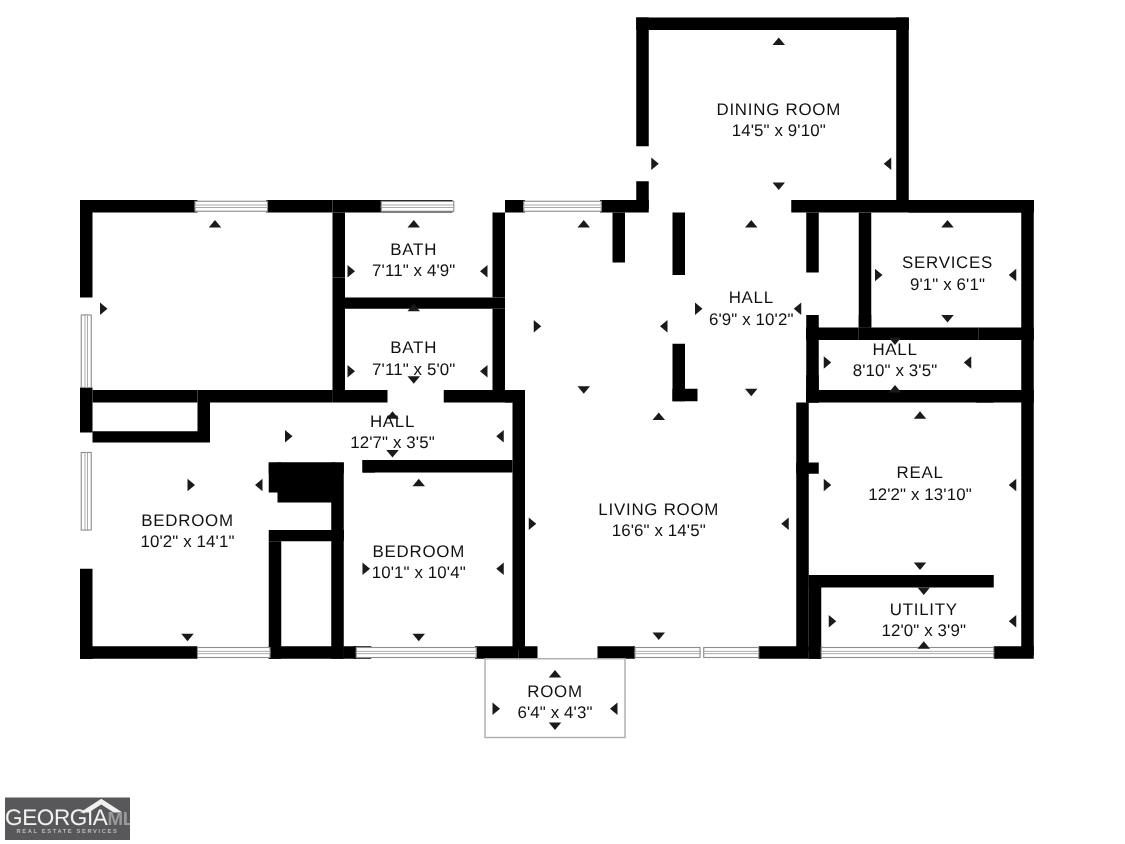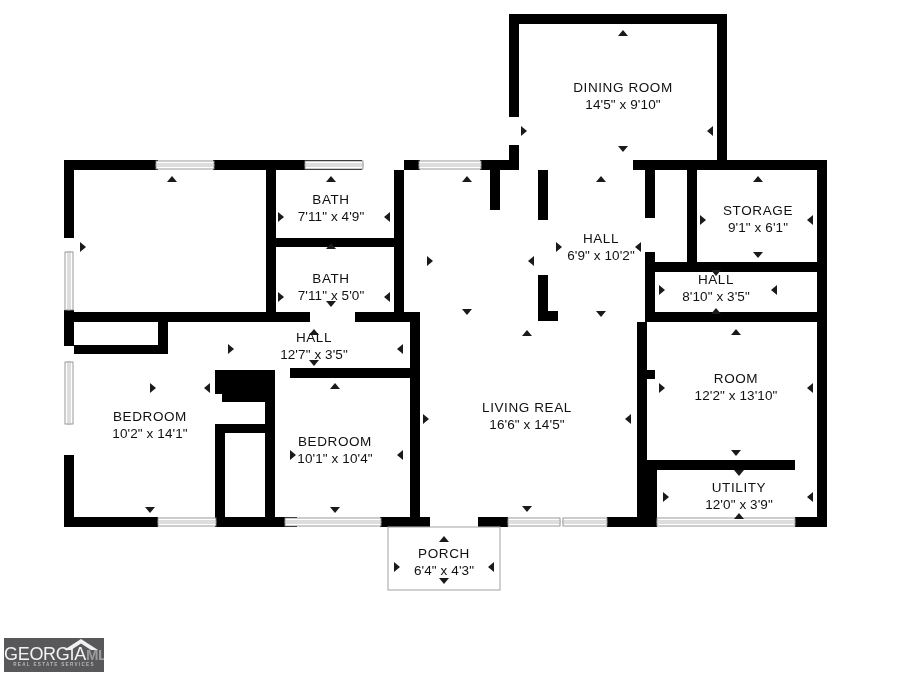--- a/index.html
+++ b/index.html
@@ -334,31 +334,31 @@
     <span class="rl-dim">7'11" x 5'0"</span>
   </div>
 
 
   <div class="room-label" style="left:601px; top:247px;">
     <span class="rl-name">HALL</span>
     <span class="rl-dim">6'9" x 10'2"</span>
   </div>
 
   <div class="room-label" style="left:758px; top:219px;">
-    <span class="rl-name">STORAGE</span>
+    <span class="rl-name">SERVICES</span>
     <span class="rl-dim">9'1" x 6'1"</span>
   </div>
 
   <div class="room-label" style="left:716px; top:288px;">
     <span class="rl-name">HALL</span>
     <span class="rl-dim">8'10" x 3'5"</span>
   </div>
 
   <div class="room-label" style="left:736px; top:387px;">
-    <span class="rl-name">ROOM</span>
+    <span class="rl-name">REAL</span>
     <span class="rl-dim">12'2" x 13'10"</span>
   </div>
 
   <div class="room-label" style="left:739px; top:496px;">
     <span class="rl-name">UTILITY</span>
     <span class="rl-dim">12'0" x 3'9"</span>
   </div>
 
   <div class="room-label" style="left:314px; top:346px;">
     <span class="rl-name">HALL</span>
@@ -369,26 +369,26 @@
     <span class="rl-name">BEDROOM</span>
     <span class="rl-dim">10'2" x 14'1"</span>
   </div>
 
   <div class="room-label" style="left:335px; top:450px;">
     <span class="rl-name">BEDROOM</span>
     <span class="rl-dim">10'1" x 10'4"</span>
   </div>
 
   <div class="room-label" style="left:527px; top:416px;">
-    <span class="rl-name">LIVING REAL</span>
+    <span class="rl-name">LIVING ROOM</span>
     <span class="rl-dim">16'6" x 14'5"</span>
   </div>
 
   <div class="room-label" style="left:444px; top:562px;">
-    <span class="rl-name">PORCH</span>
+    <span class="rl-name">ROOM</span>
     <span class="rl-dim">6'4" x 4'3"</span>
   </div>
 
 </div>
 
 <div id="footer-bar">
 
   <div id="mls-logo">
     <svg class="logo-roof" viewBox="0 0 34 13" xmlns="http://www.w3.org/2000/svg">
       <polygon points="17,0 34,11 27,11 17,4.5 7,11 0,11" fill="#f0f0f0"></polygon>

